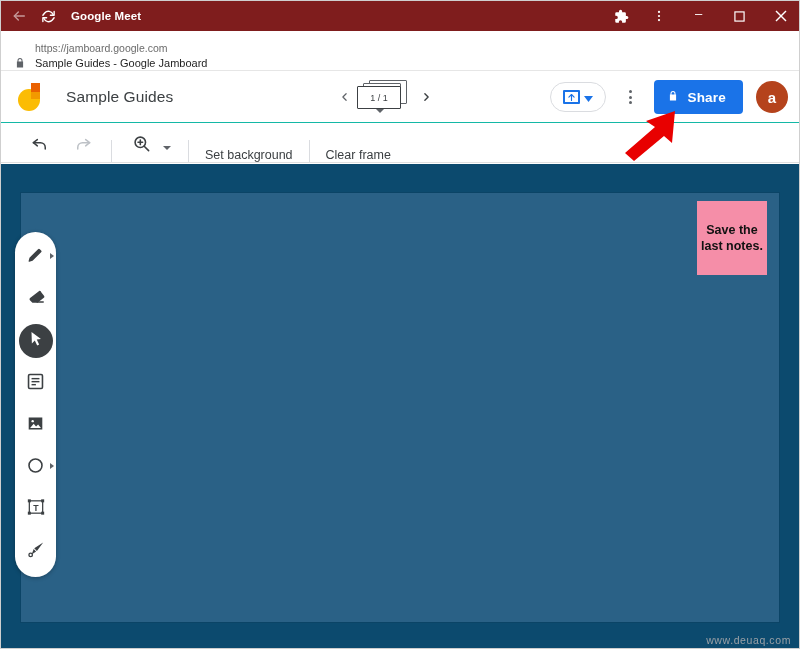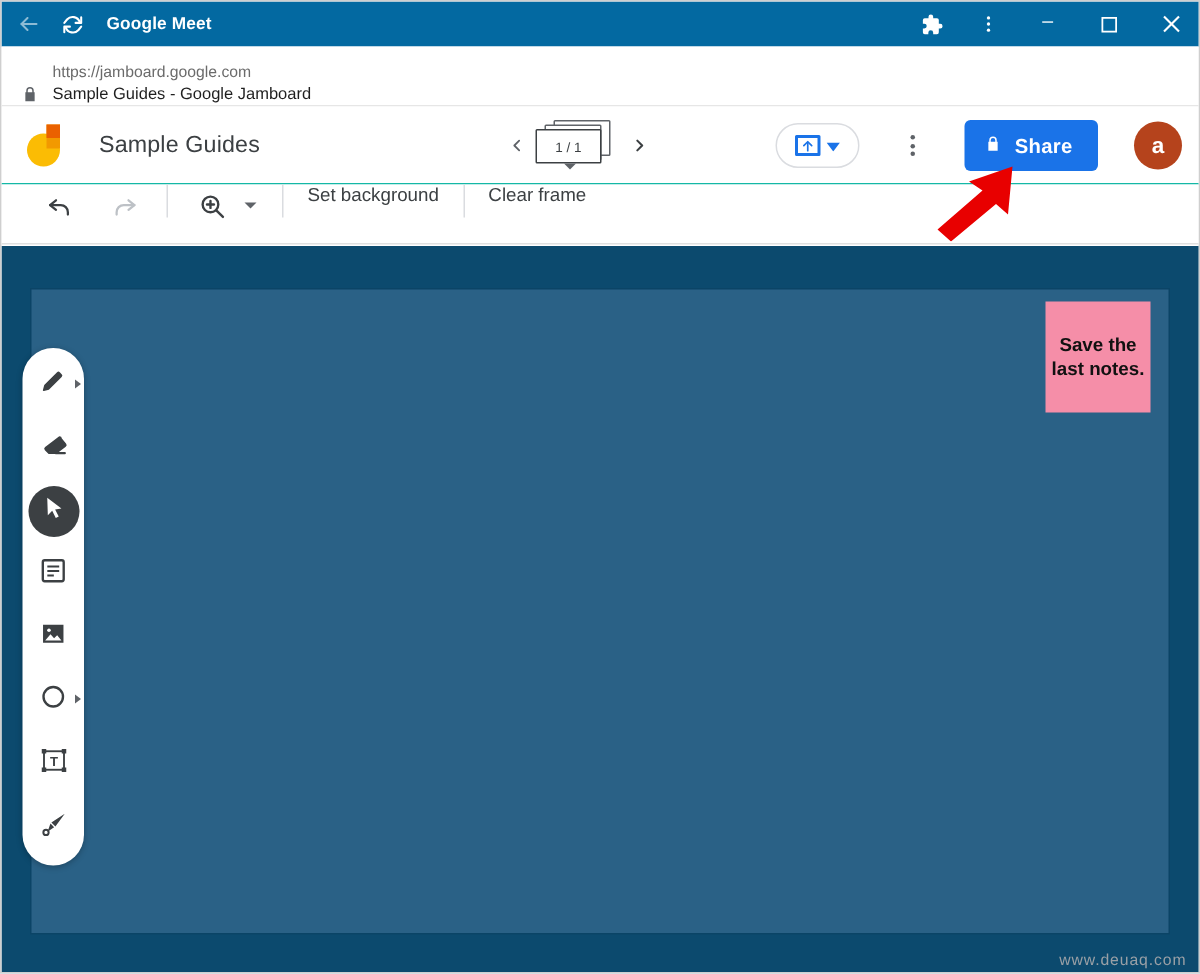--- a/index.html
+++ b/index.html
@@ -14,21 +14,21 @@
     width: 800px; height: 649px;
     background: #ffffff;
     border: 1px solid #cfcfcf;
     overflow: hidden;
   }
 
   
   .titlebar {
     position: absolute; left: 0; top: 0;
     width: 800px; height: 30px;
-    background: #0369a1;
+    background: #7f1d1d;
     display: flex; align-items: center;
   }
   .tb-left { display: flex; align-items: center; padding-left: 9px; gap: 11px; }
   .tb-icon {
     width: 18px; height: 18px;
     display: flex; align-items: center; justify-content: center;
     color: #ffffff;
   }
   .tb-icon.dim { opacity: 0.55; }
   .tb-title {
@@ -125,21 +125,21 @@
   }
   .frame-ind .caret {
     position: absolute; left: 19px; top: 29px;
     width: 0; height: 0;
     border-left: 4px solid transparent;
     border-right: 4px solid transparent;
     border-top: 4px solid #5f6368;
   }
   .jb-actions {
     position: absolute; right: 13px; top: 0;
-    height: 52px; display: flex; align-items: center; gap: 24px;
+    height: 52px; display: flex; align-items: center; gap: 13px;
   }
   .export-pill {
     width: 56px; height: 30px;
     border: 1px solid #dadce0; border-radius: 16px;
     display: flex; align-items: center; justify-content: center; gap: 4px;
     background: #fff;
   }
   .export-box {
     width: 17px; height: 14px;
     border: 2px solid #1a73e8; border-radius: 1px;
@@ -162,21 +162,21 @@
     background: #b5431c; color: #fff;
     display: flex; align-items: center; justify-content: center;
     font-size: 15px; font-weight: bold;
   }
 
   
   .jb-toolbar {
     position: absolute; left: 0; top: 122px;
     width: 800px; height: 40px;
     background: #ffffff;
-    display: flex; align-items: flex-start;
+    display: flex; align-items: flex-end;
     border-bottom: 1px solid #e0e0e0;
   }
   .tbar-btn {
     width: 34px; height: 34px;
     display: flex; align-items: center; justify-content: center;
     color: #3c4043;
   }
   .tbar-btn.disabled { color: #bdc1c6; }
   .tbar-sep {
     width: 1px; height: 22px; background: #dadce0;

